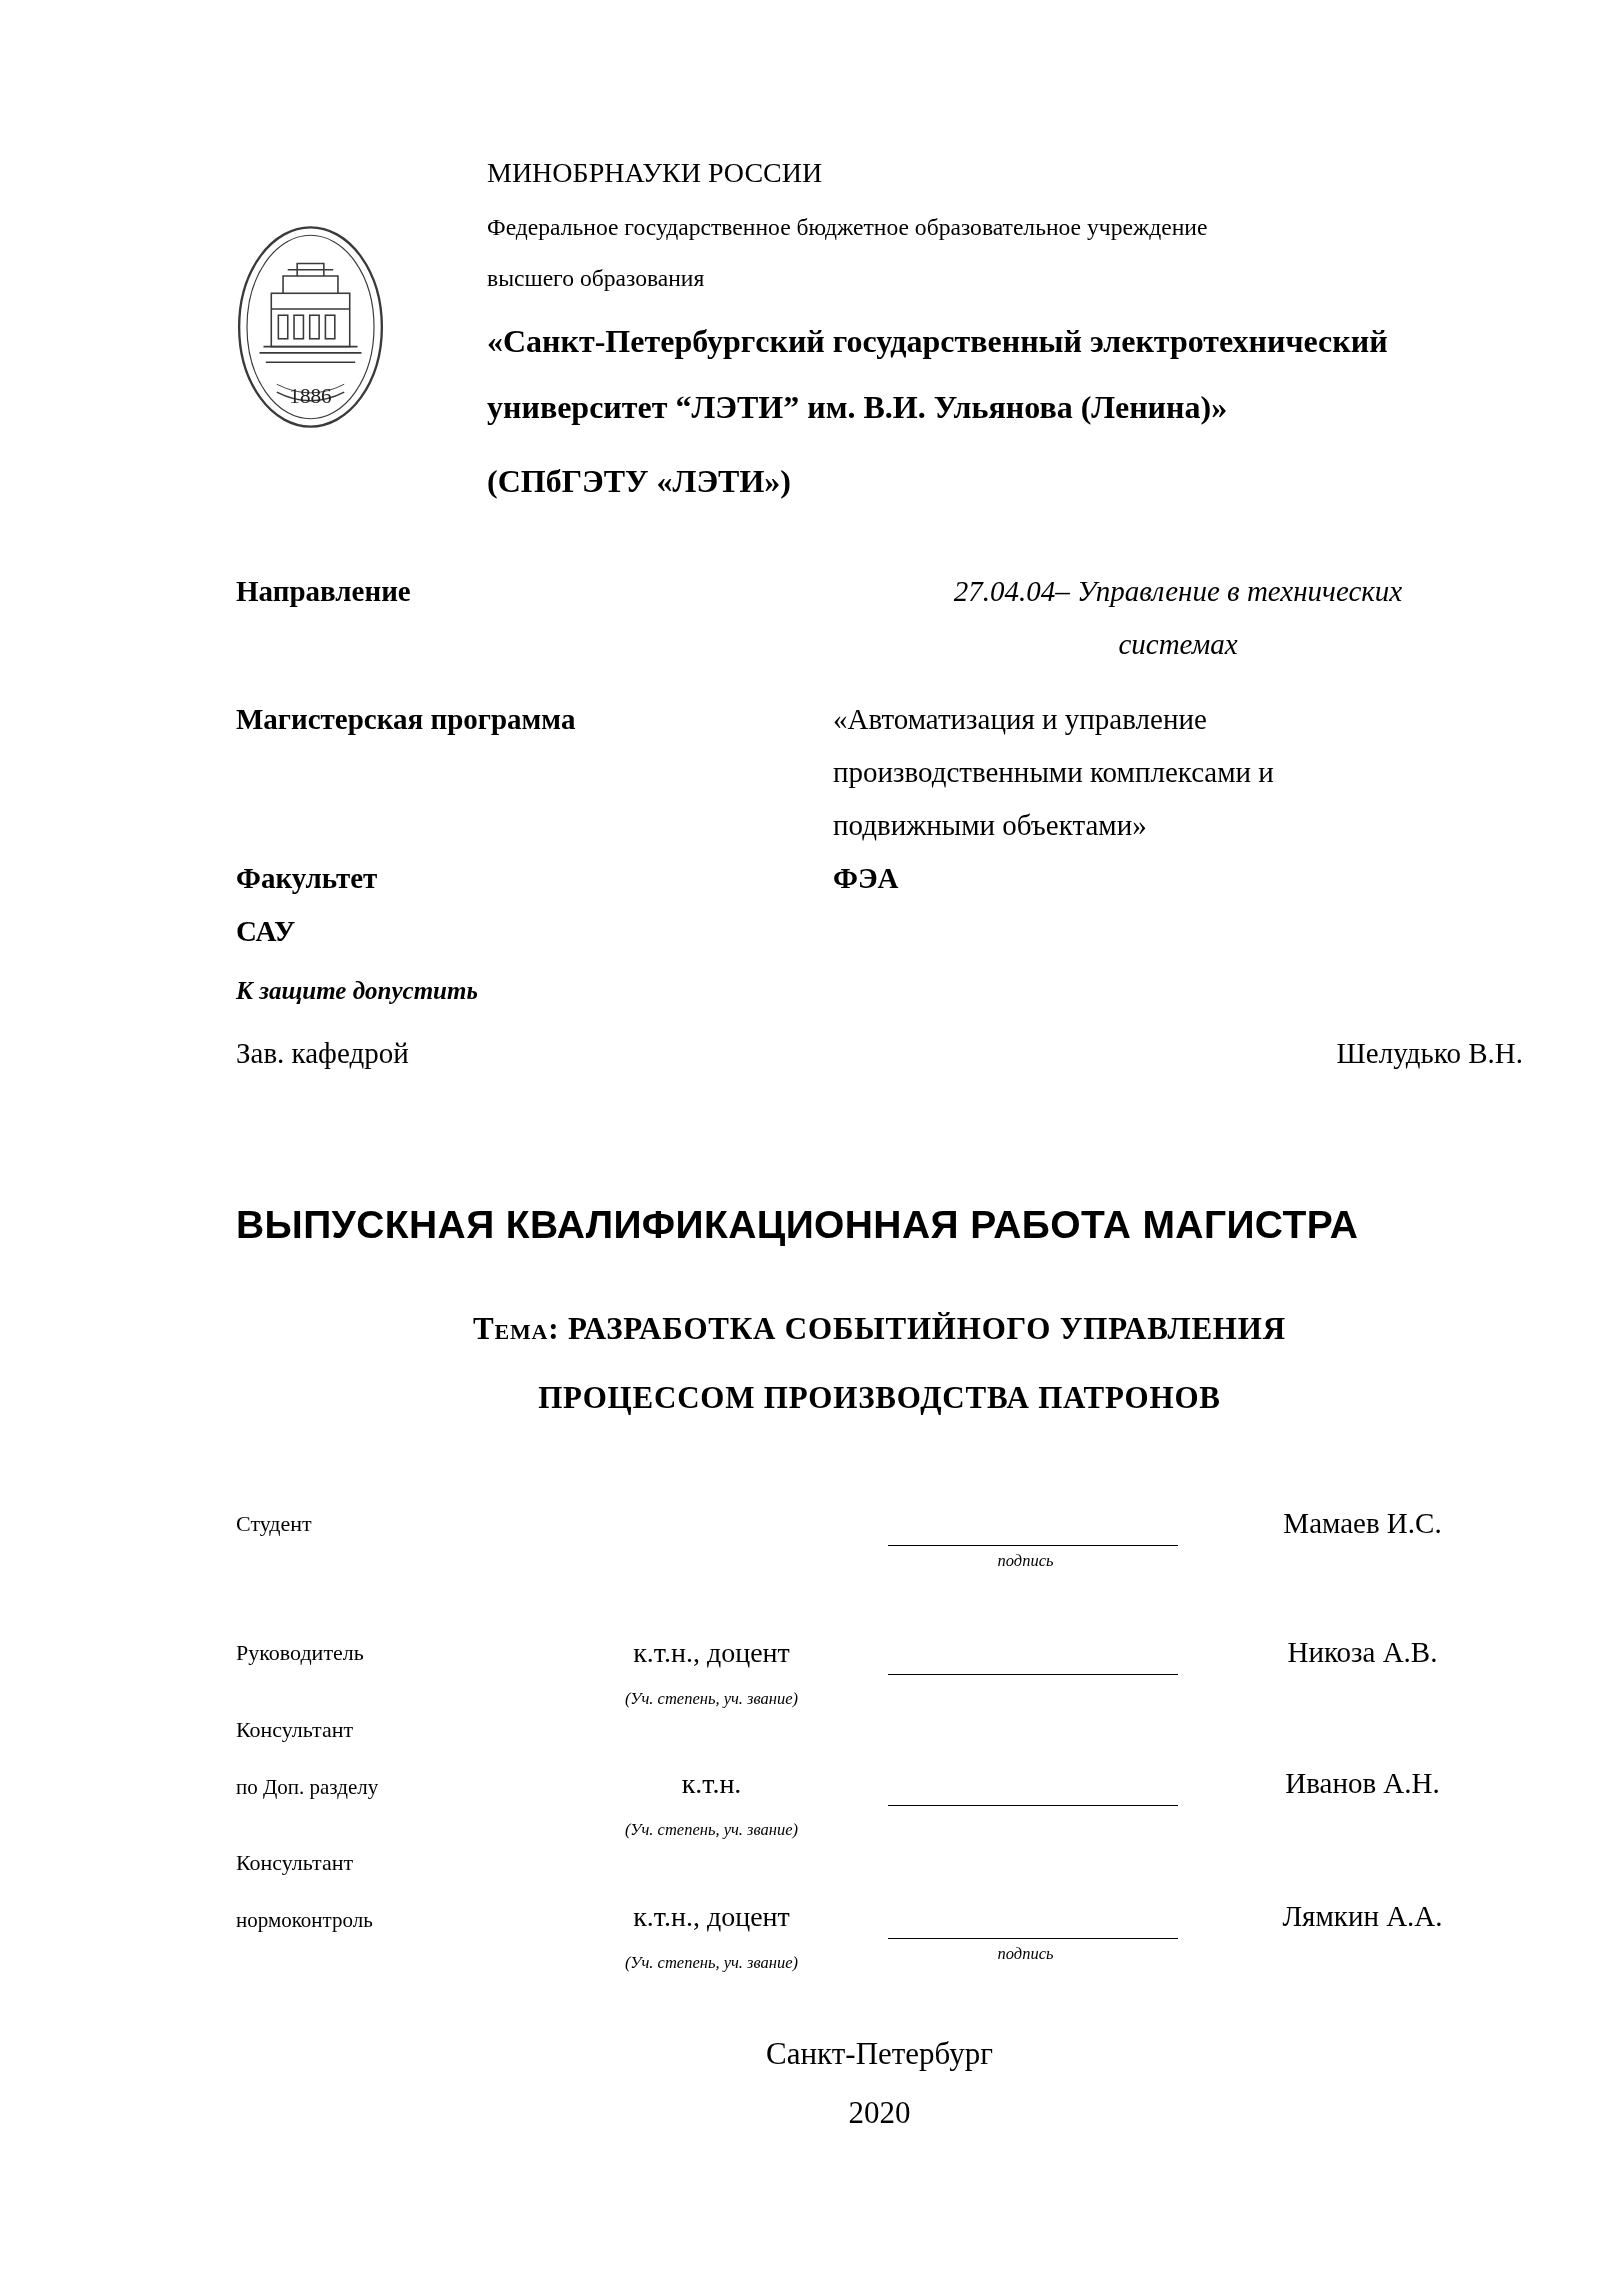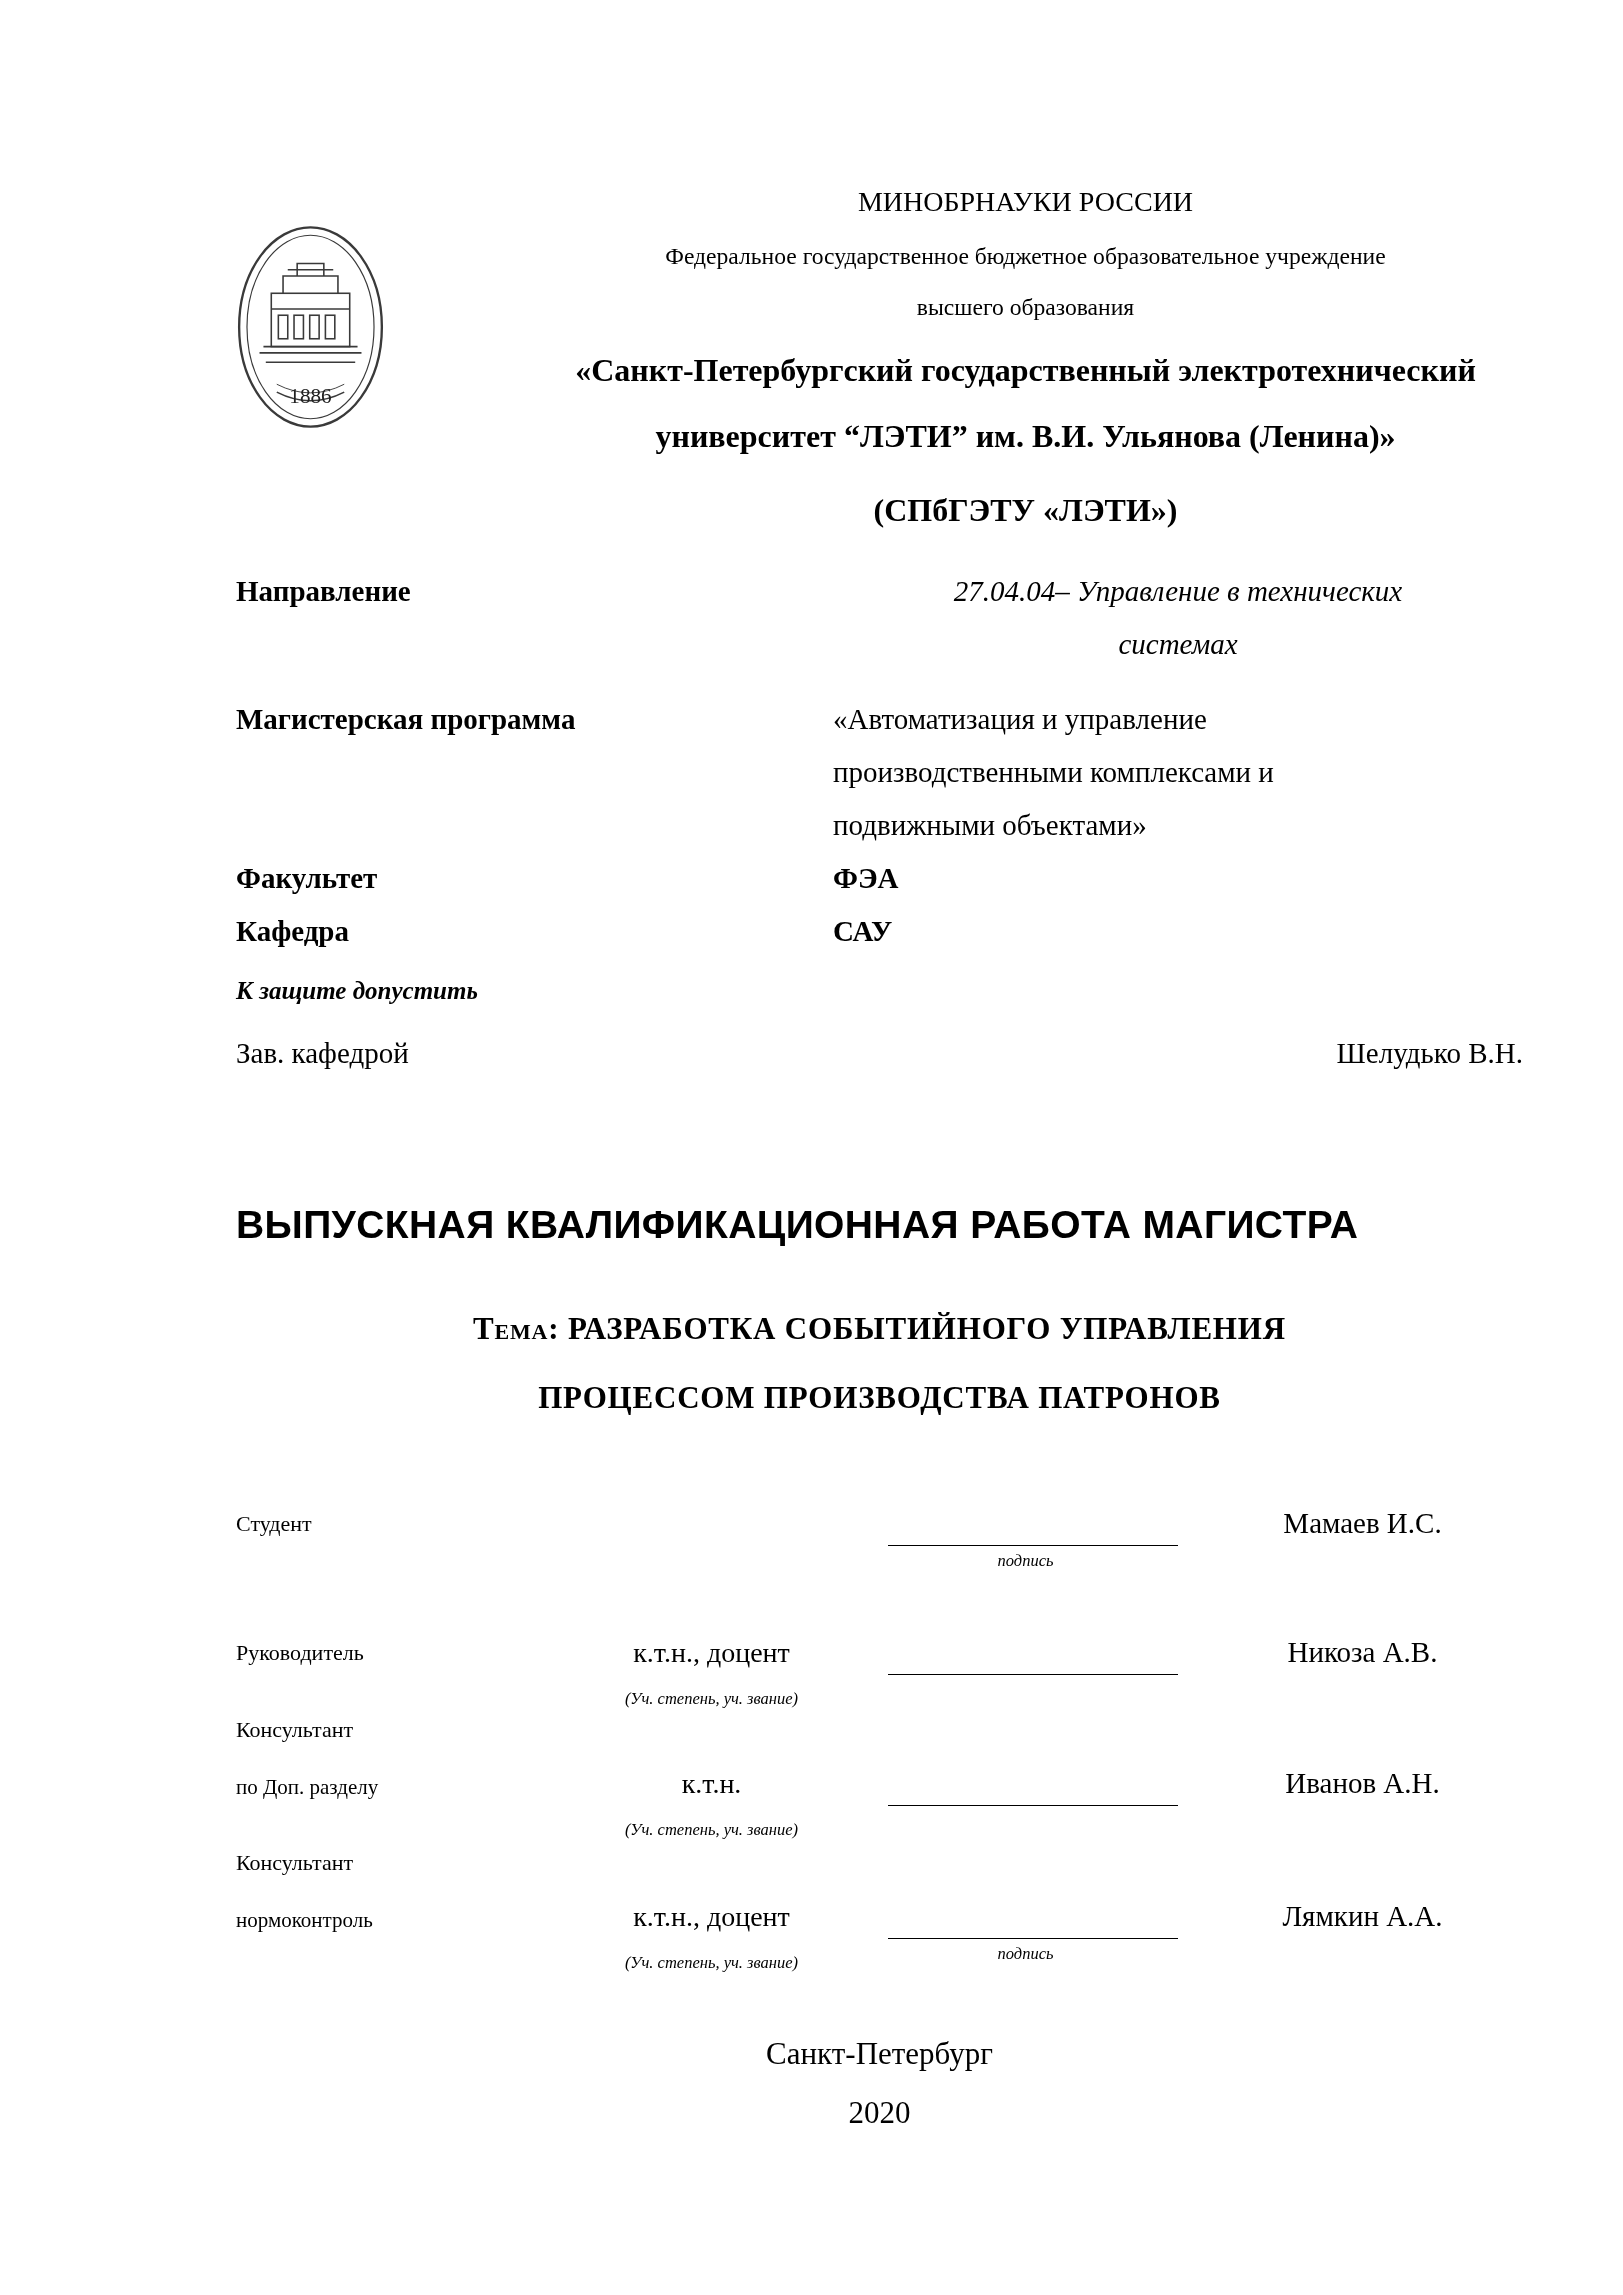--- a/index.html
+++ b/index.html
@@ -5,21 +5,21 @@
   * { margin:0; padding:0; box-sizing:border-box; }
   html,body { background:#ffffff; }
   body {
     width:1623px; height:2295px; position:relative; overflow:hidden;
     font-family:"Liberation Serif", serif; color:#000;
   }
   .page { position:relative; width:1623px; height:2295px; background:#fff; }
 
   
   .logo { position:absolute; left:236px; top:224px; width:149px; height:206px; }
-  .header { position:absolute; left:487px; top:184px; width:1077px; text-align:center; }
+  .header { position:absolute; left:487px; top:155px; width:1077px; text-align:left; }
   .ministry { font-size:28px; line-height:35px; }
   .org-line1 { font-size:23.6px; line-height:30px; margin-top:22px; }
   .org-line2 { font-size:23.6px; line-height:30px; margin-top:21px; }
   .univ-line1 { font-size:32px; line-height:41px; font-weight:bold; margin-top:28px; }
   .univ-line2 { font-size:32px; line-height:41px; font-weight:bold; margin-top:25px; }
   .univ-abbr { font-size:32px; line-height:41px; font-weight:bold; margin-top:33px; }
 
   
   .details { position:absolute; left:236px; top:565px; width:1287px; font-size:29px; line-height:53px; }
   .drow { display:grid; grid-template-columns:597px 1fr; align-items:start; }
@@ -109,21 +109,20 @@
       <div class="b">Магистерская программа</div>
       <div class="pre">«Автоматизация и управление
 производственными комплексами и
 подвижными объектами»</div>
     </div>
     <div class="drow">
       <div class="b">Факультет</div>
       <div class="b">ФЭА</div>
     </div>
     <div class="drow mb8">
-      <div class="b">Кафедра</div>
       <div class="b">САУ</div>
     </div>
     <div class="admit mb13">К защите допустить</div>
     <div class="headrow">
       <div>Зав. кафедрой</div>
       <div>Шелудько В.Н.</div>
     </div>
   </div>
 
   <div class="main-title">ВЫПУСКНАЯ КВАЛИФИКАЦИОННАЯ РАБОТА МАГИСТРА</div>

